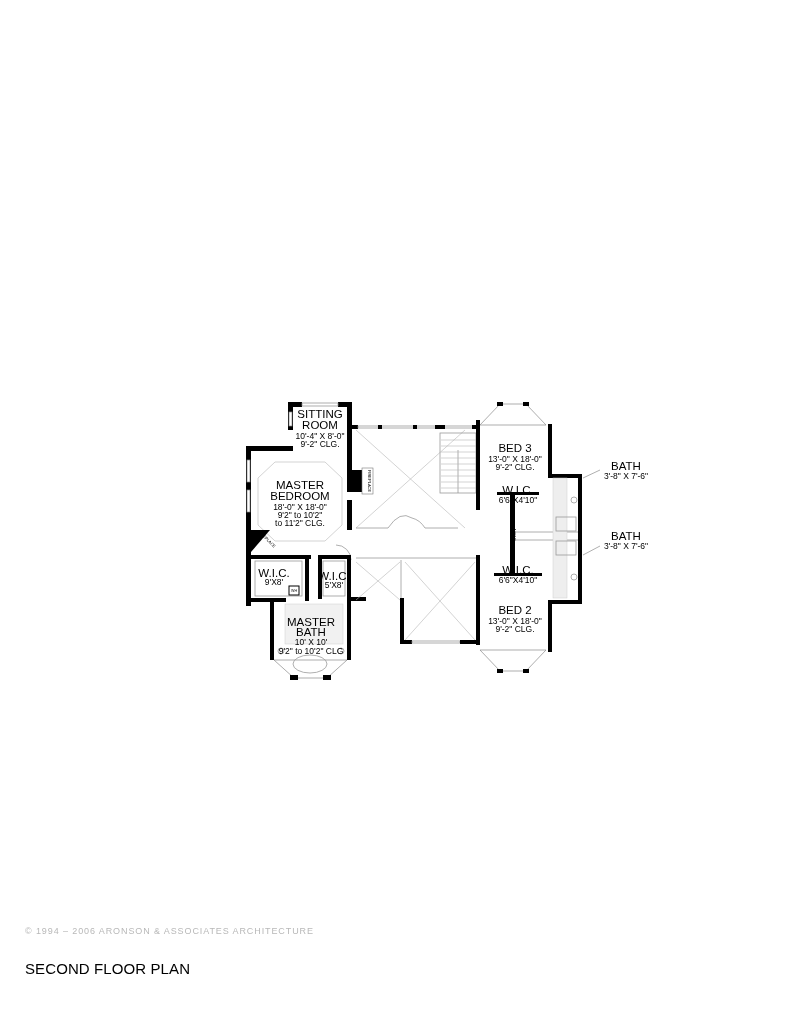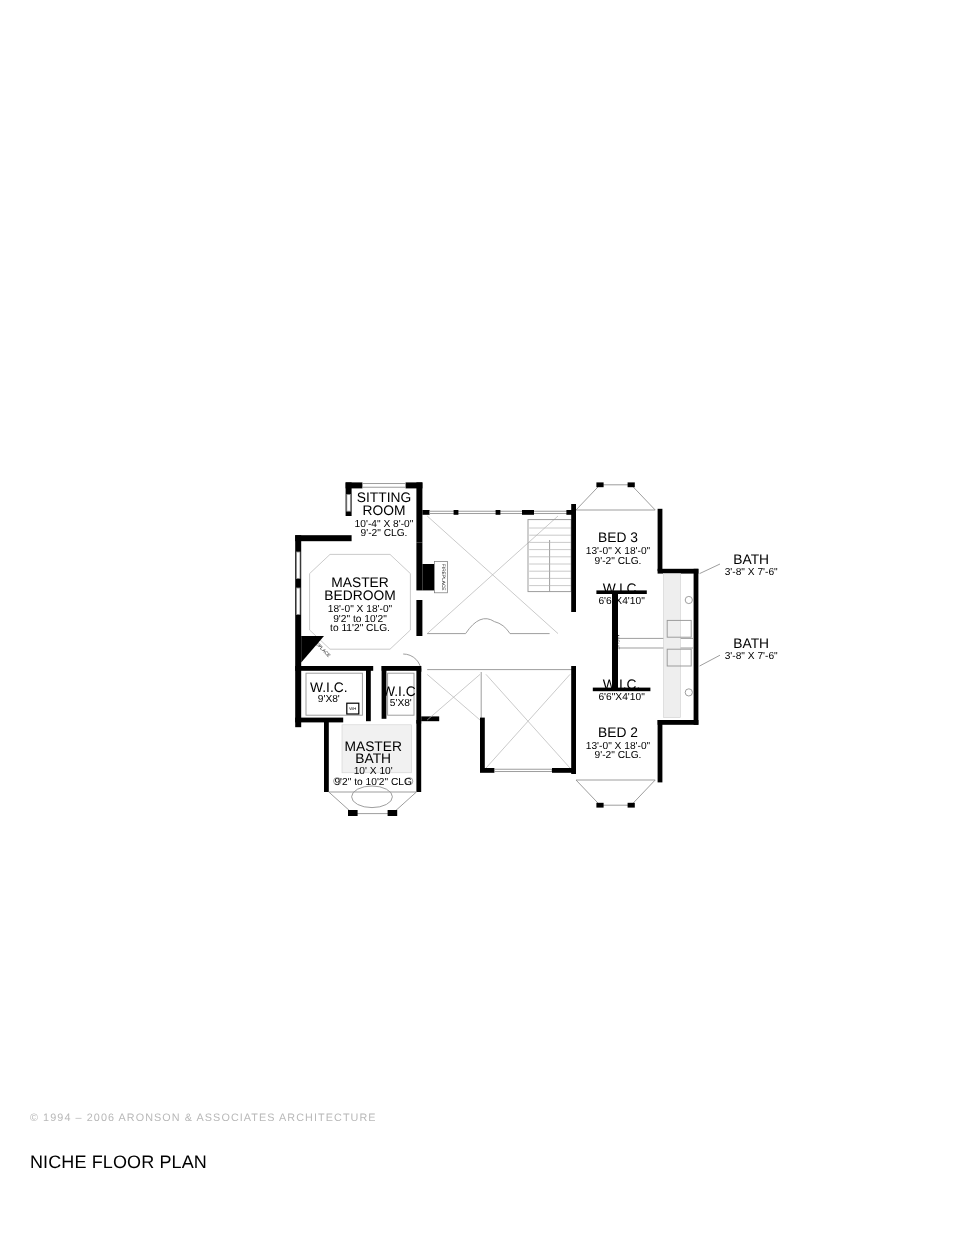--- a/index.html
+++ b/index.html
@@ -176,14 +176,14 @@
     <text class="lbl sm" x="515" y="624">13'-0" X 18'-0"</text>
     <text class="lbl sm" x="515" y="632">9'-2" CLG.</text>
 
     <text class="lbl big" x="626" y="470">BATH</text>
     <text class="lbl sm" x="626" y="479">3'-8" X 7'-6"</text>
     <text class="lbl big" x="626" y="540">BATH</text>
     <text class="lbl sm" x="626" y="549">3'-8" X 7'-6"</text>
   </g>
 </svg>
 
-<div id="title">NICHE FLOOR PLAN</div>
+<div id="title">SECOND FLOOR PLAN</div>
 <div id="copyright">© 1994 – 2006 ARONSON &amp; ASSOCIATES ARCHITECTURE</div>
 
 </body></html>

